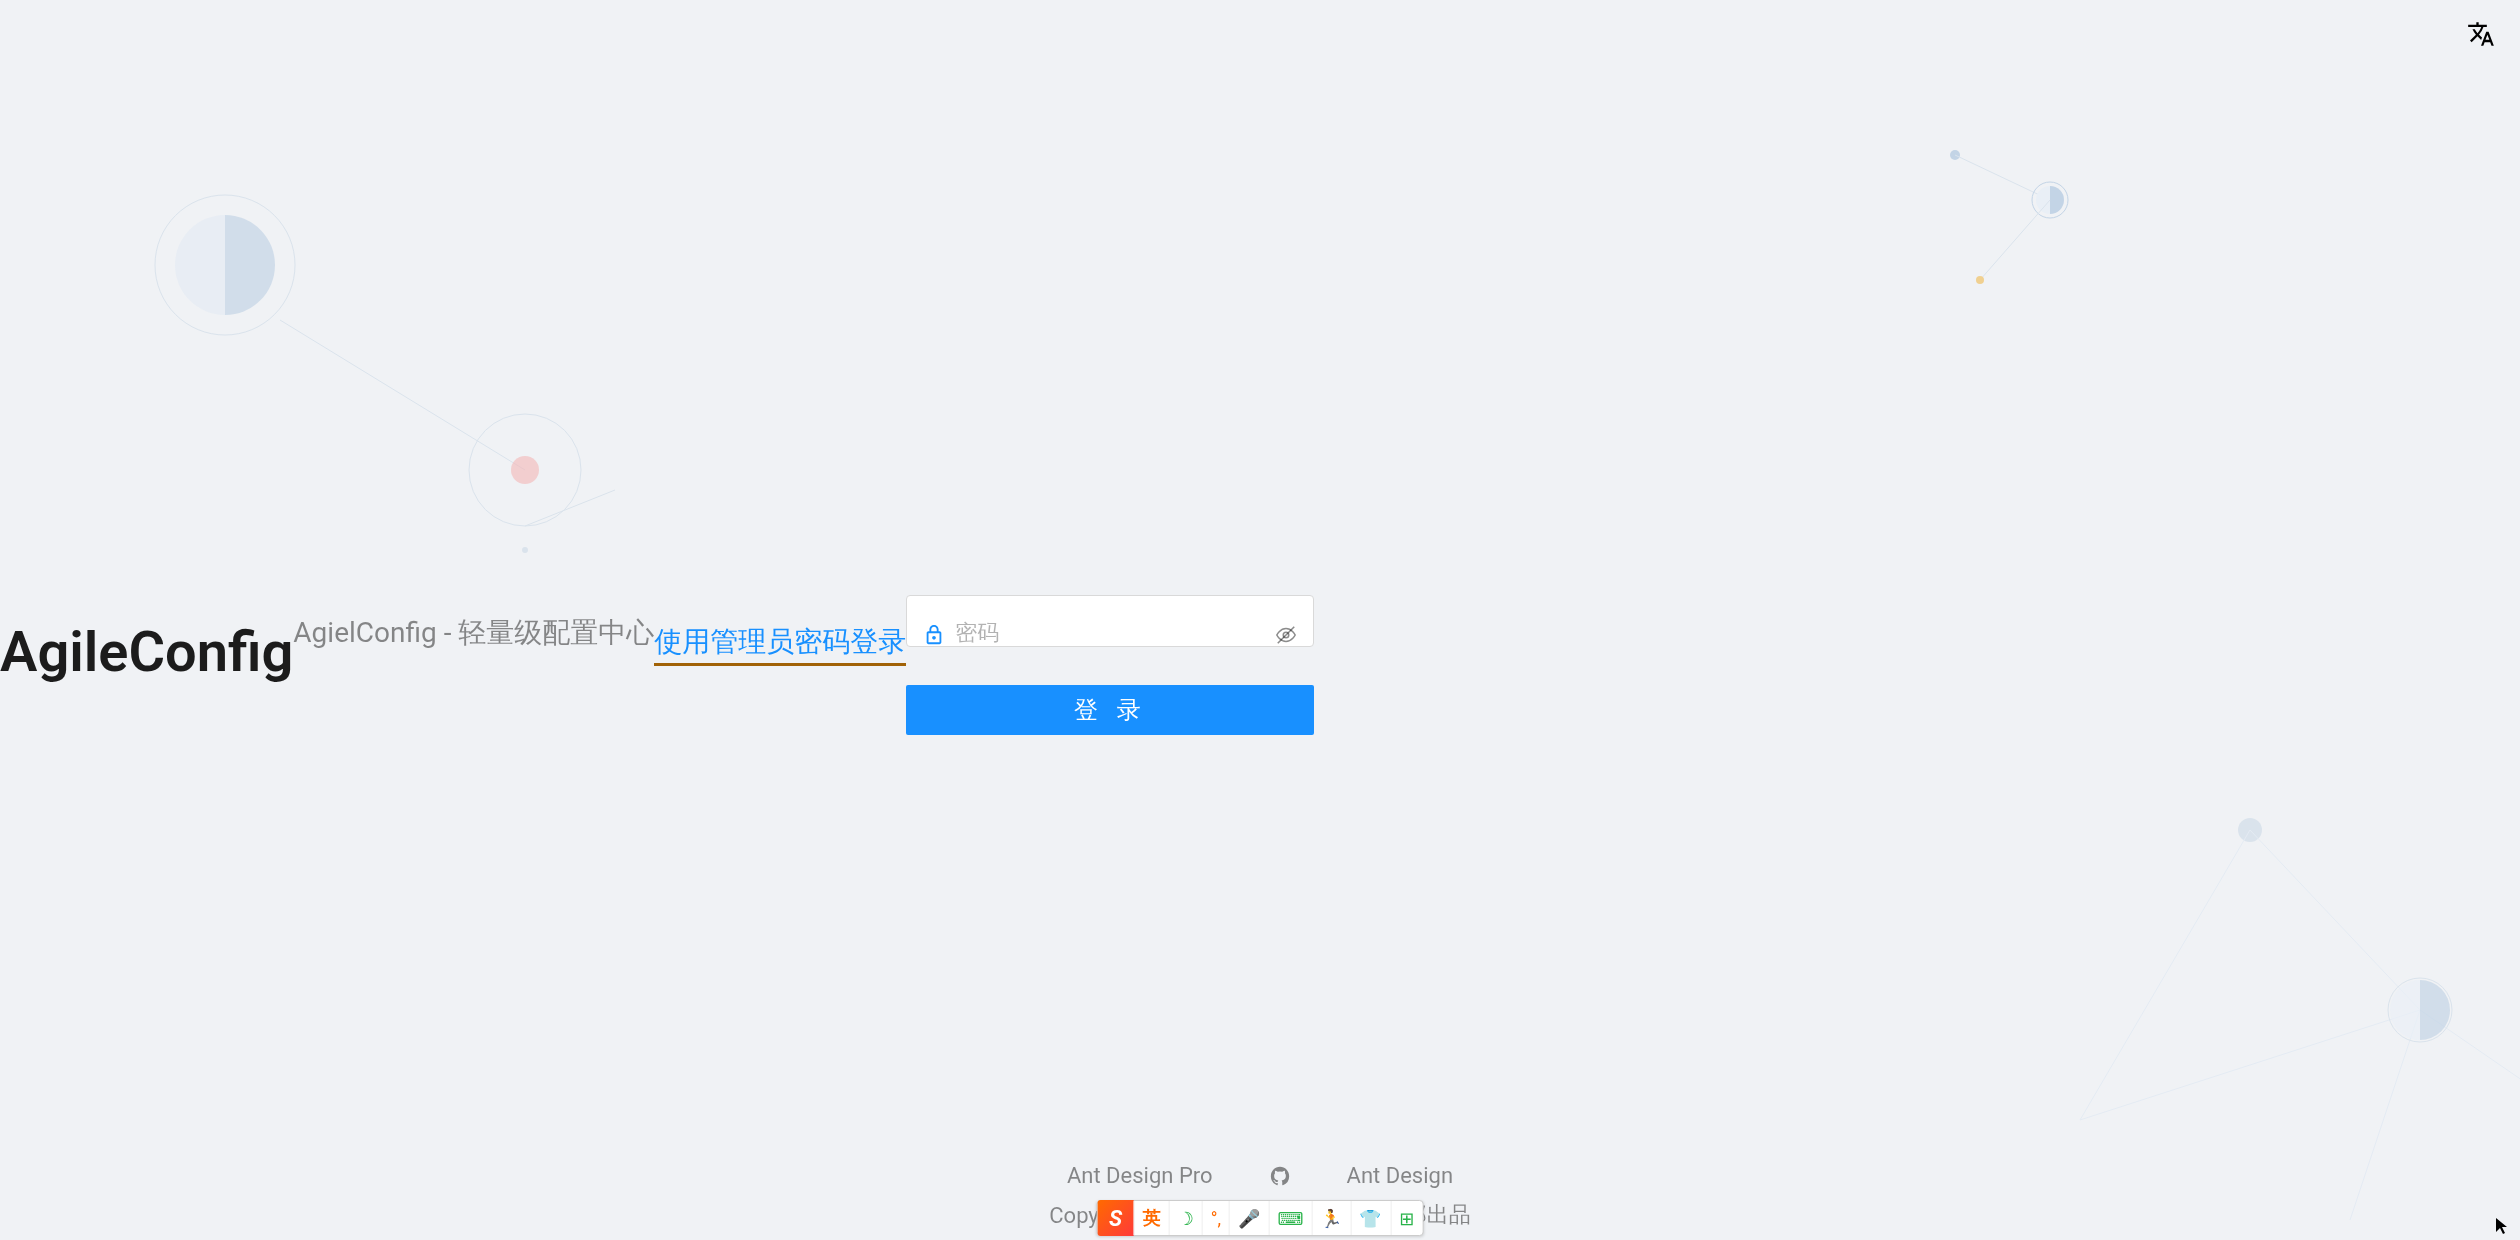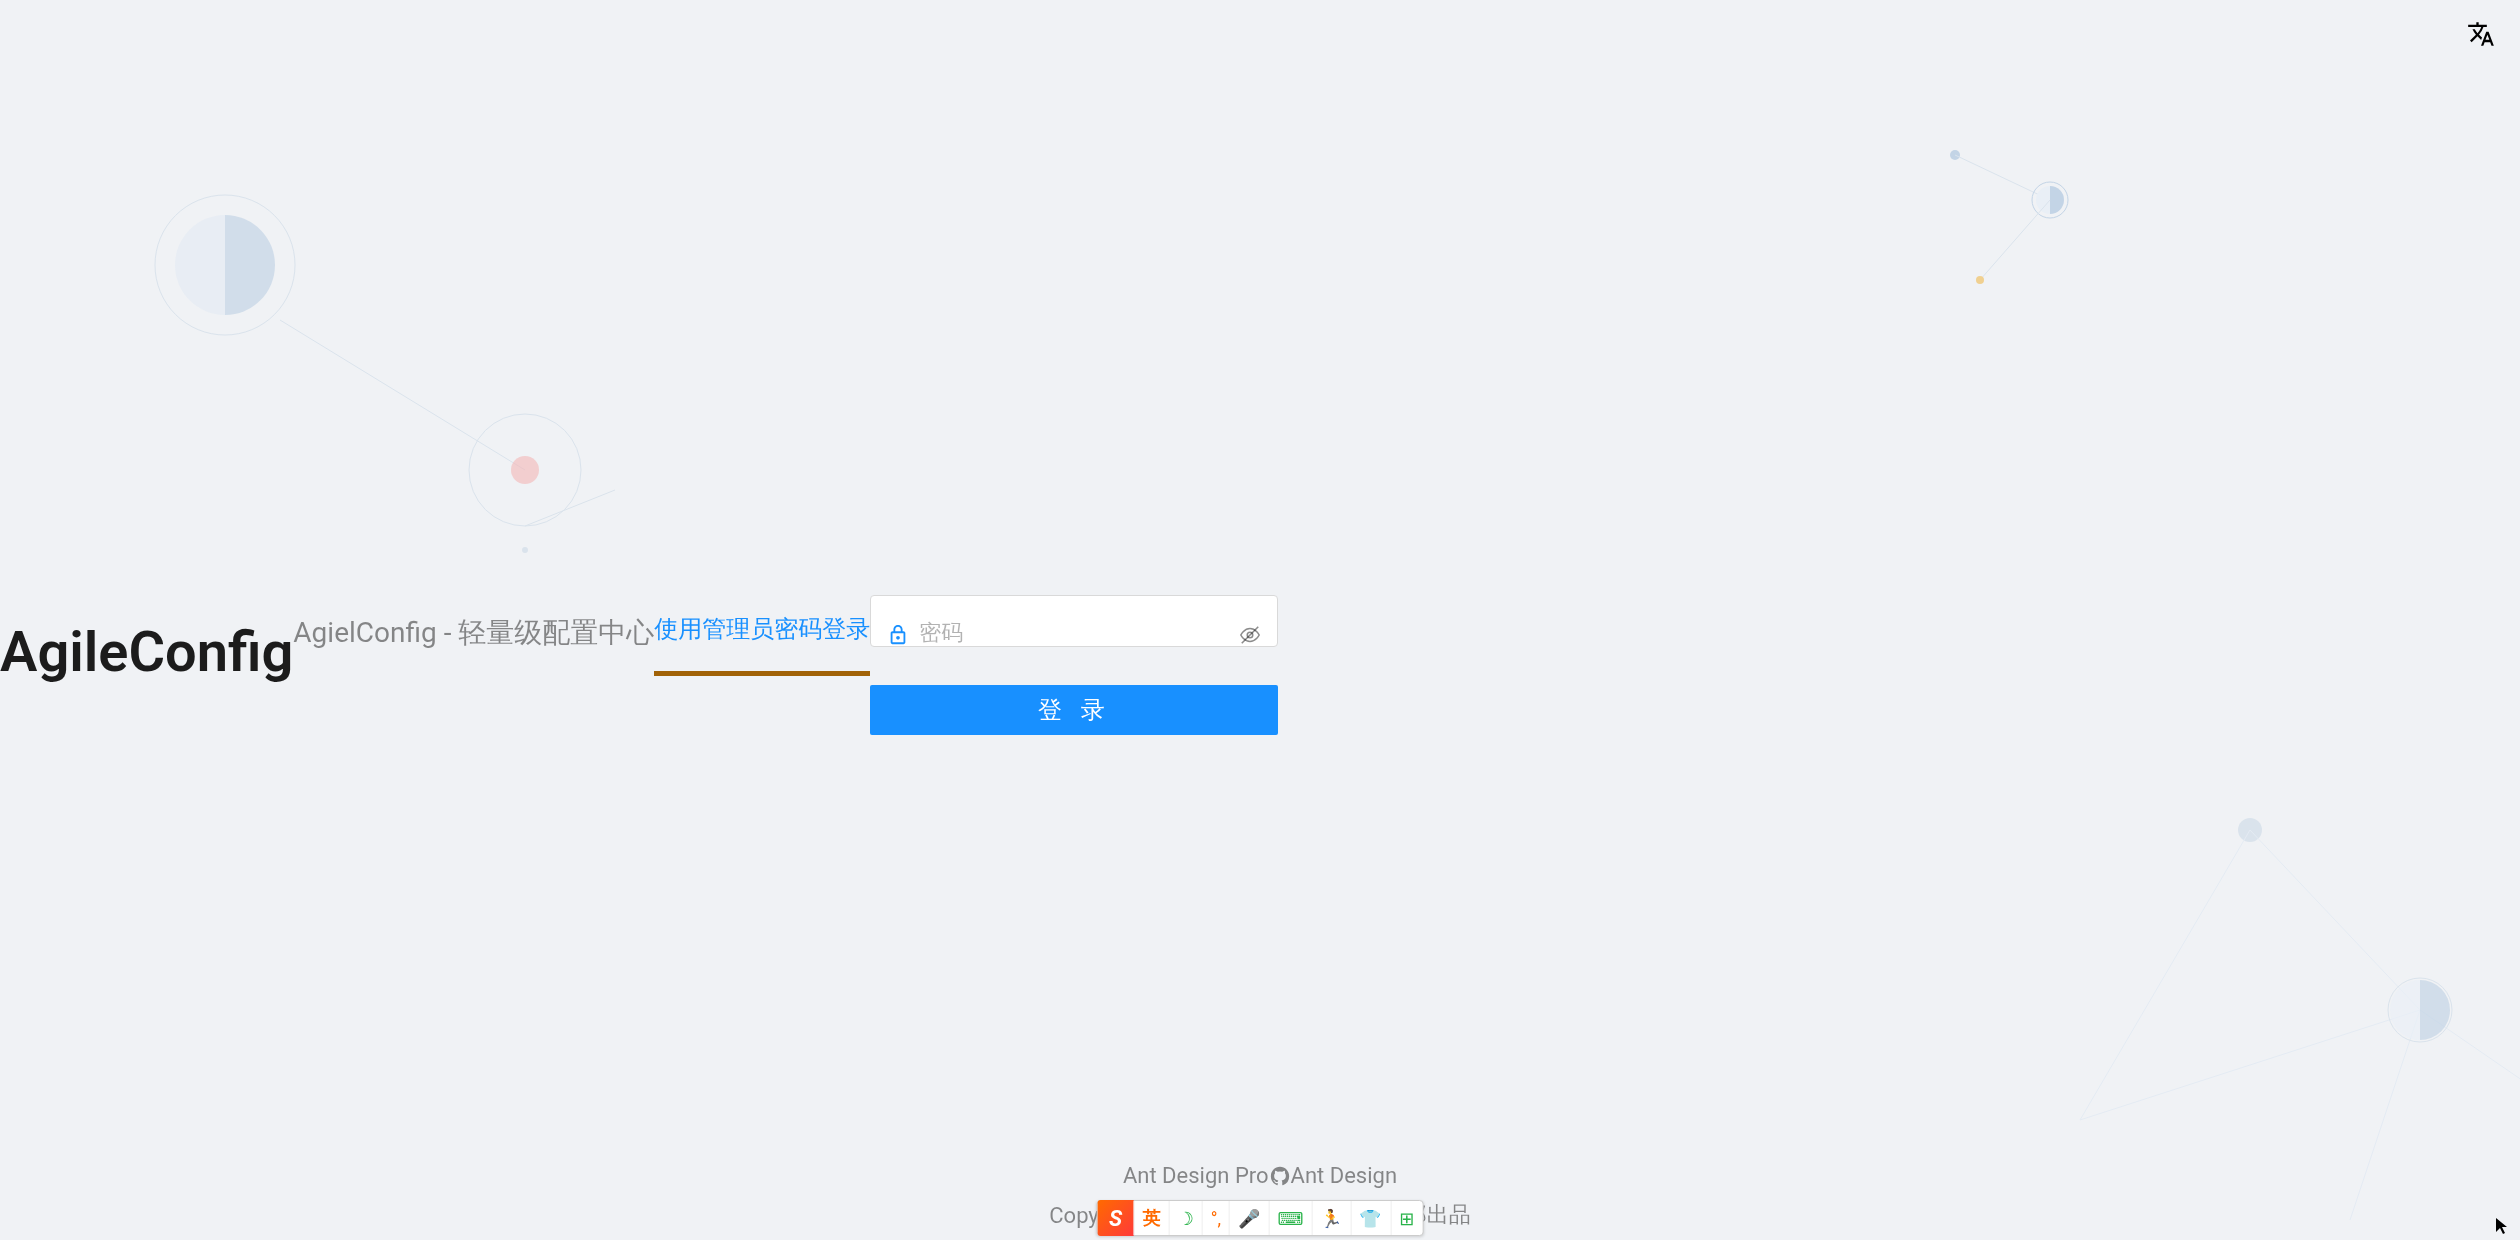--- a/index.html
+++ b/index.html
@@ -57,23 +57,23 @@
       color: rgba(0,0,0,0.45);
       margin-bottom: 64px;
     }
     .tabs {
       display: flex;
       justify-content: center;
       margin-bottom: 42px;
     }
     .tab {
       color: #1890ff;
-      font-size: 24px;
-      padding-bottom: 26px;
-      border-bottom: 5px solid #a16207;
+      font-size: 28px;
+      padding-bottom: 2px;
+      border-bottom: 3px solid #a16207;
       cursor: pointer;
     }
     .form {
       width: 408px;
     }
     .input-wrapper {
       position: relative;
       width: 100%;
       height: 52px;
       background: #fff;
@@ -127,20 +127,21 @@
       text-align: center;
       color: rgba(0,0,0,0.45);
       font-size: 22px;
       padding-bottom: 10px;
       z-index: 2;
     }
     .footer-links {
       display: flex;
       align-items: center;
       justify-content: center;
+      gap: 56px;
       margin-bottom: 12px;
     }
     .footer-link {
       cursor: pointer;
       color: rgba(0,0,0,0.45);
     }
     .footer-github {
       display: flex;
       align-items: center;
       cursor: pointer;

